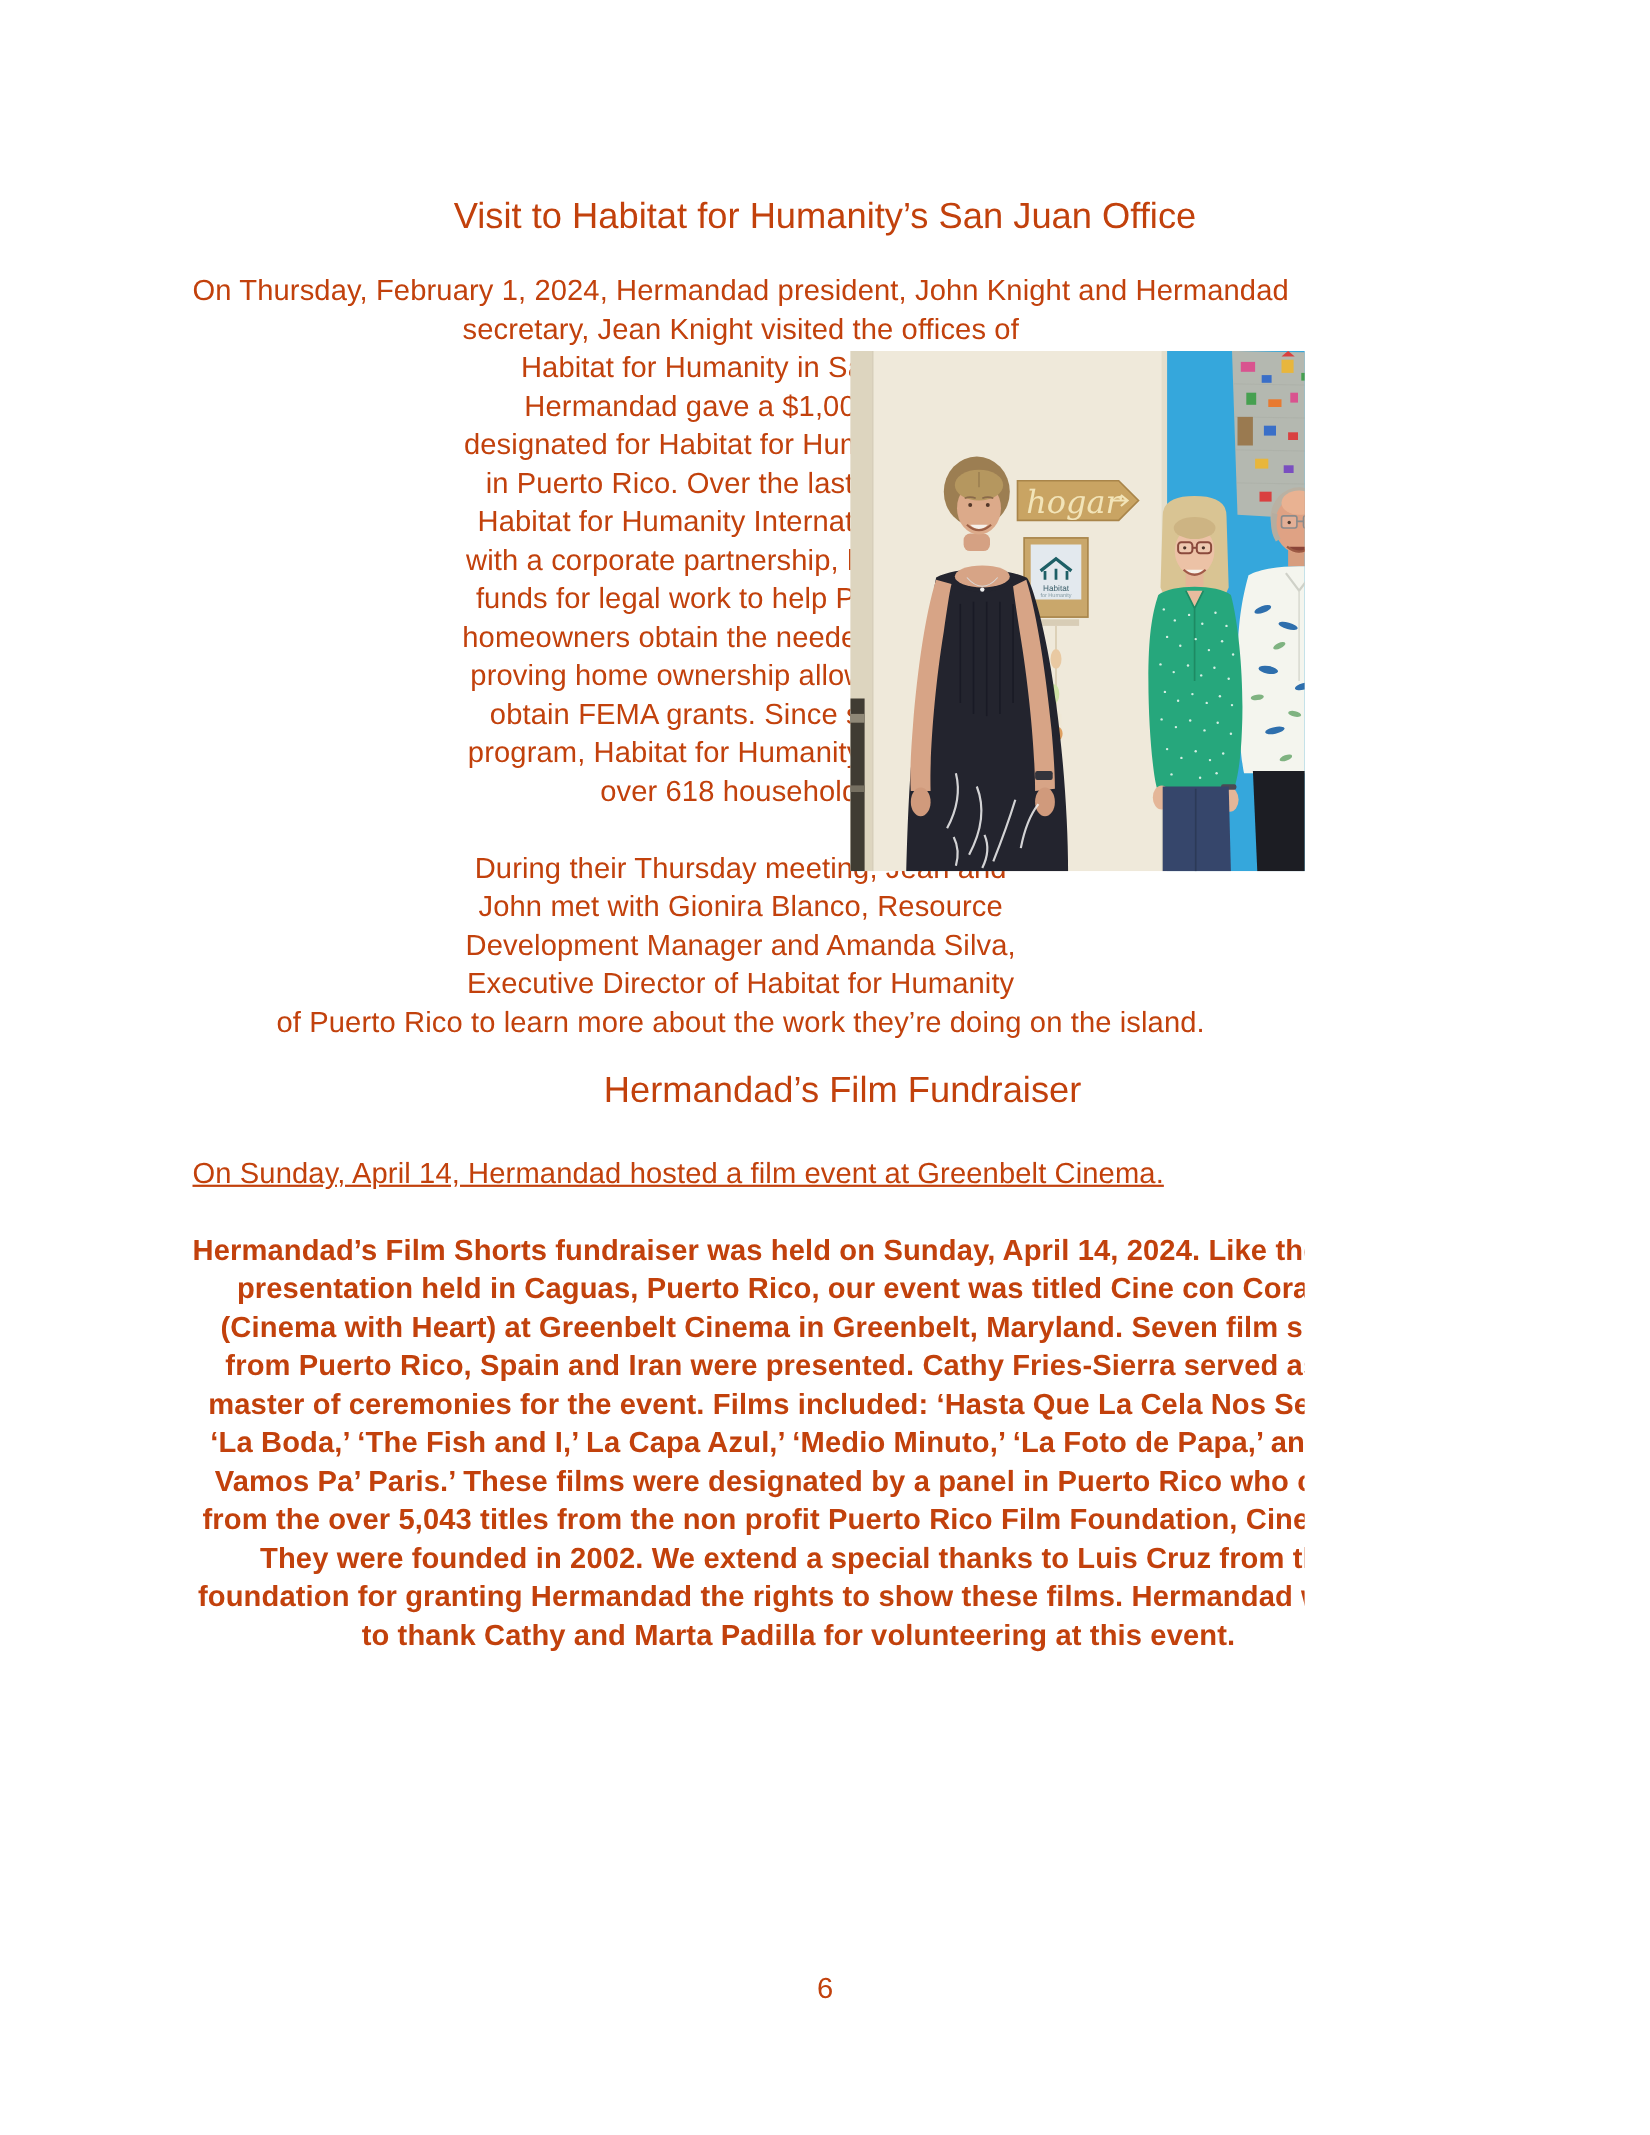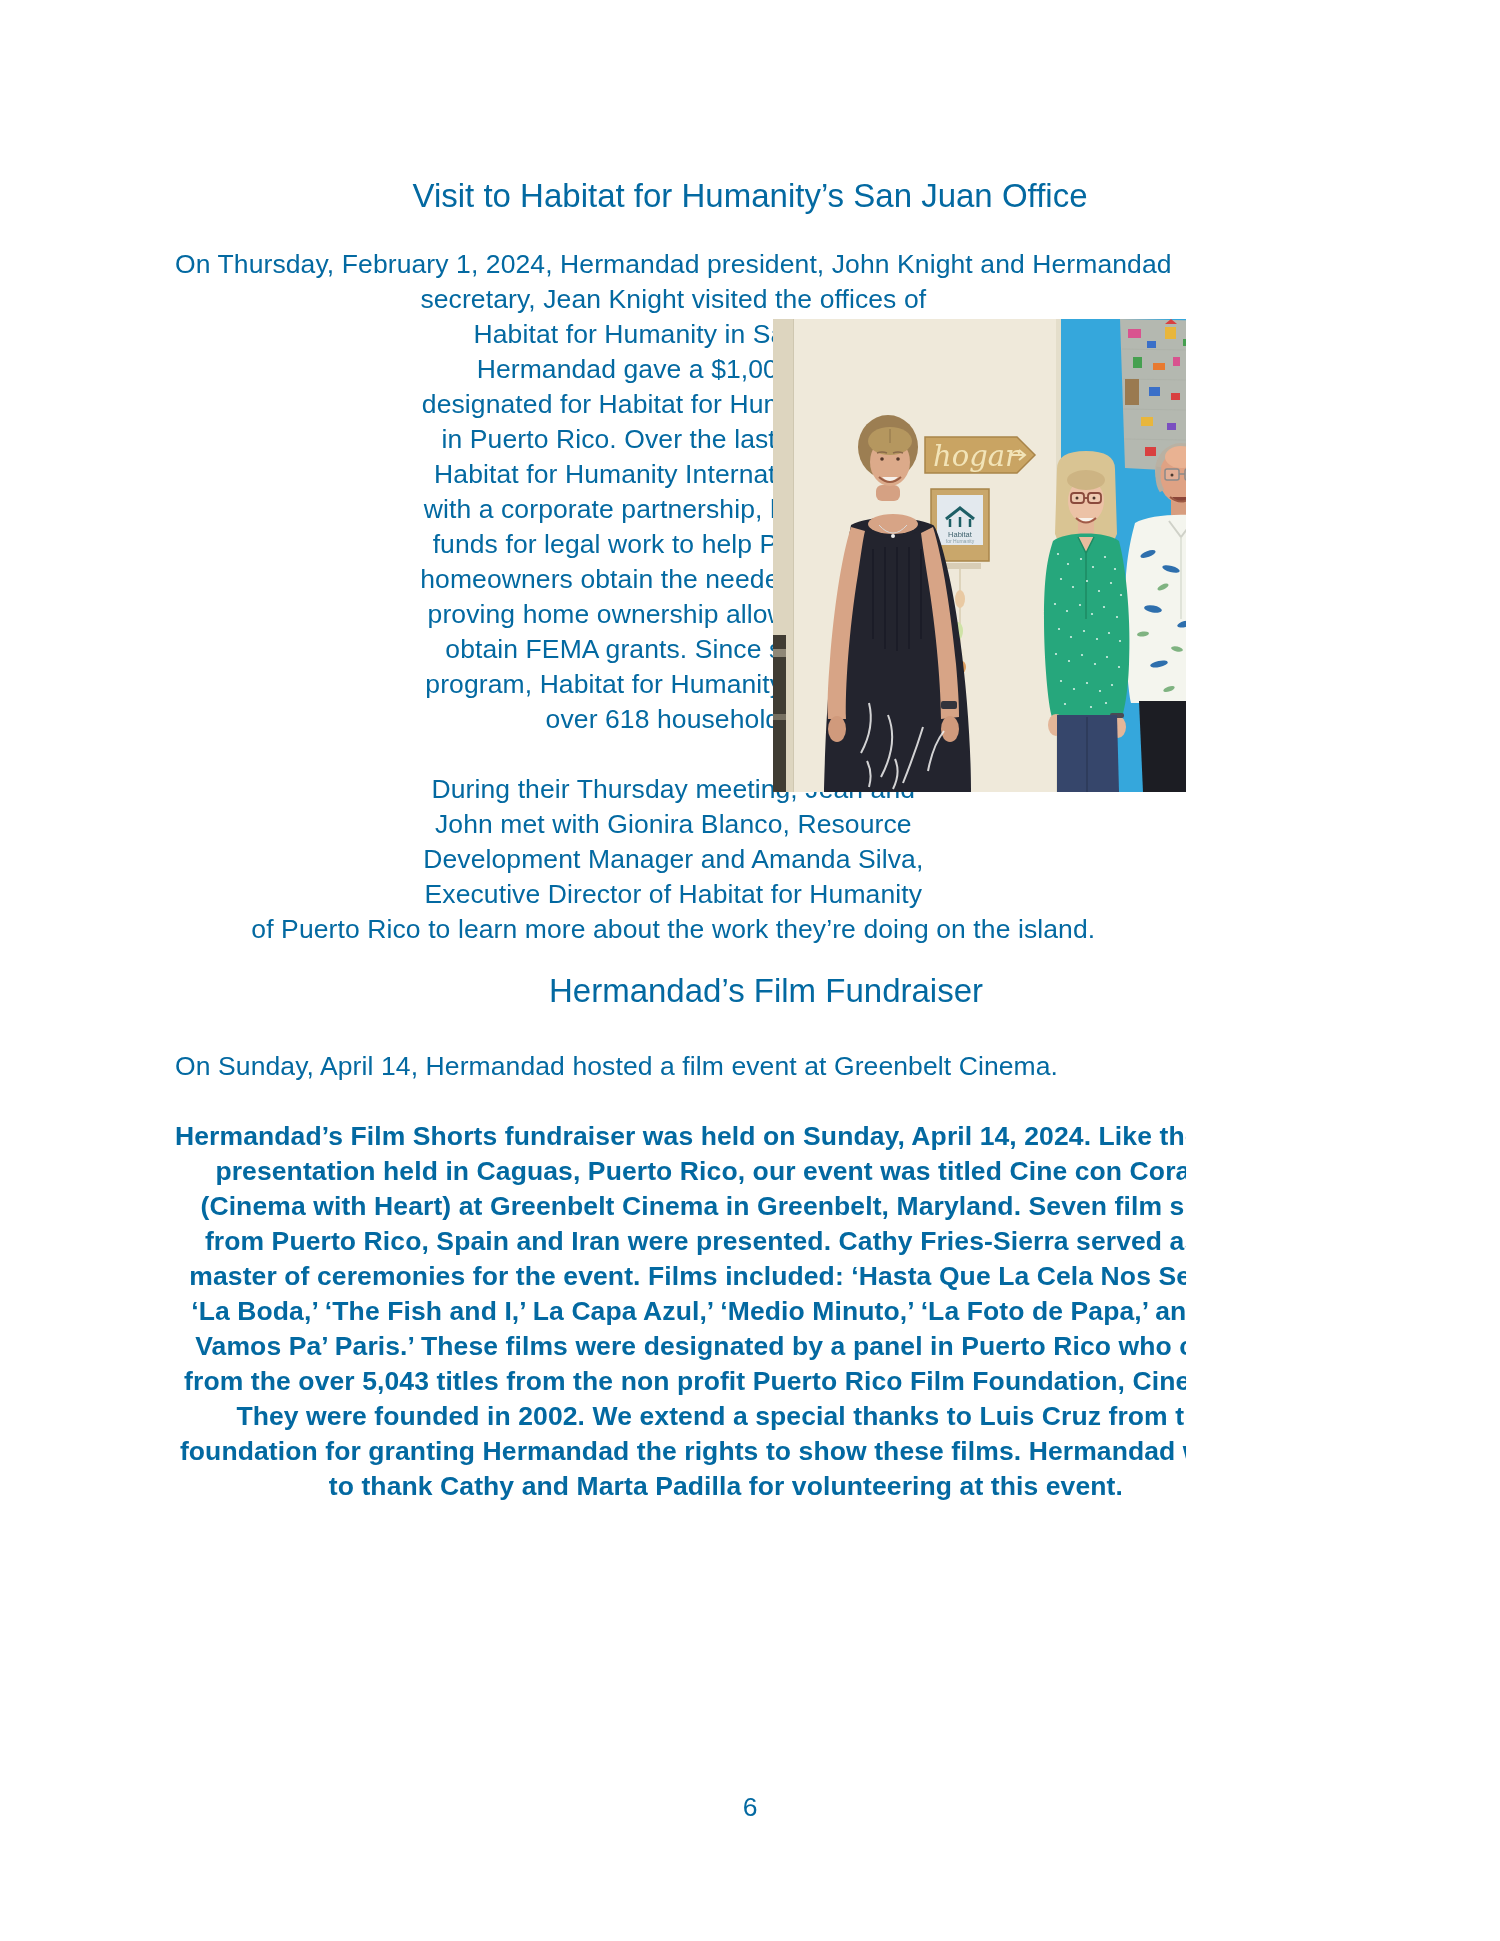--- a/index.html
+++ b/index.html
@@ -1,21 +1,21 @@
 <!DOCTYPE html>
 <html><head>
 <meta charset="utf-8">
 <style>
   html,body{margin:0;padding:0;background:#ffffff;}
   .page{
     position:relative;
     width:1186px;height:1941px;
     background:#ffffff;
     font-family:"Liberation Sans", sans-serif;
-    color:#0369a1;
+    color:#c2410c;
     overflow:hidden;
   }
   .heading{
     position:absolute;left:0;width:1500px;
     text-align:center;
     font-size:33px;line-height:40px;font-weight:400;
     white-space:pre;
   }
   .bodyblock{
     position:absolute;
@@ -394,21 +394,21 @@
         <path d="M496,164 q10,9 20,0" stroke="#8a4438" stroke-width="2" fill="none"></path>
         <circle cx="524" cy="156" r="2.2" fill="#e8c860"></circle>
           <circle cx="489" cy="156" r="1.8" fill="#e8c860"></circle>
       </g>
     </svg>
   </div>
 
 
   <div class="heading" style="top:971px;margin-left:16px;">Hermandad’s Film Fundraiser</div>
 
-  <div class="bodyblock" style="left:175px;top:1049px;">On Sunday, April 14, Hermandad hosted a film event at Greenbelt Cinema.</div>
+  <div class="bodyblock" style="left:175px;top:1049px;text-decoration:underline;">On Sunday, April 14, Hermandad hosted a film event at Greenbelt Cinema.</div>
 
   <div class="bodyblock" style="left:175px;top:1119px;font-weight:bold;">Hermandad’s Film Shorts fundraiser was held on Sunday, April 14, 2024. Like the event
 presentation held in Caguas, Puerto Rico, our event was titled Cine con Corazón
 (Cinema with Heart) at Greenbelt Cinema in Greenbelt, Maryland. Seven film shorts
 from Puerto Rico, Spain and Iran were presented. Cathy Fries-Sierra served as the
 master of ceremonies for the event. Films included: ‘Hasta Que La Cela Nos Separe,’
 ‘La Boda,’ ‘The Fish and I,’ La Capa Azul,’ ‘Medio Minuto,’ ‘La Foto de Papa,’ and Nos
 Vamos Pa’ Paris.’ These films were designated by a panel in Puerto Rico who chose
 from the over 5,043 titles from the non profit Puerto Rico Film Foundation, Cinefiesta.
 They were founded in 2002. We extend a special thanks to Luis Cruz from the

